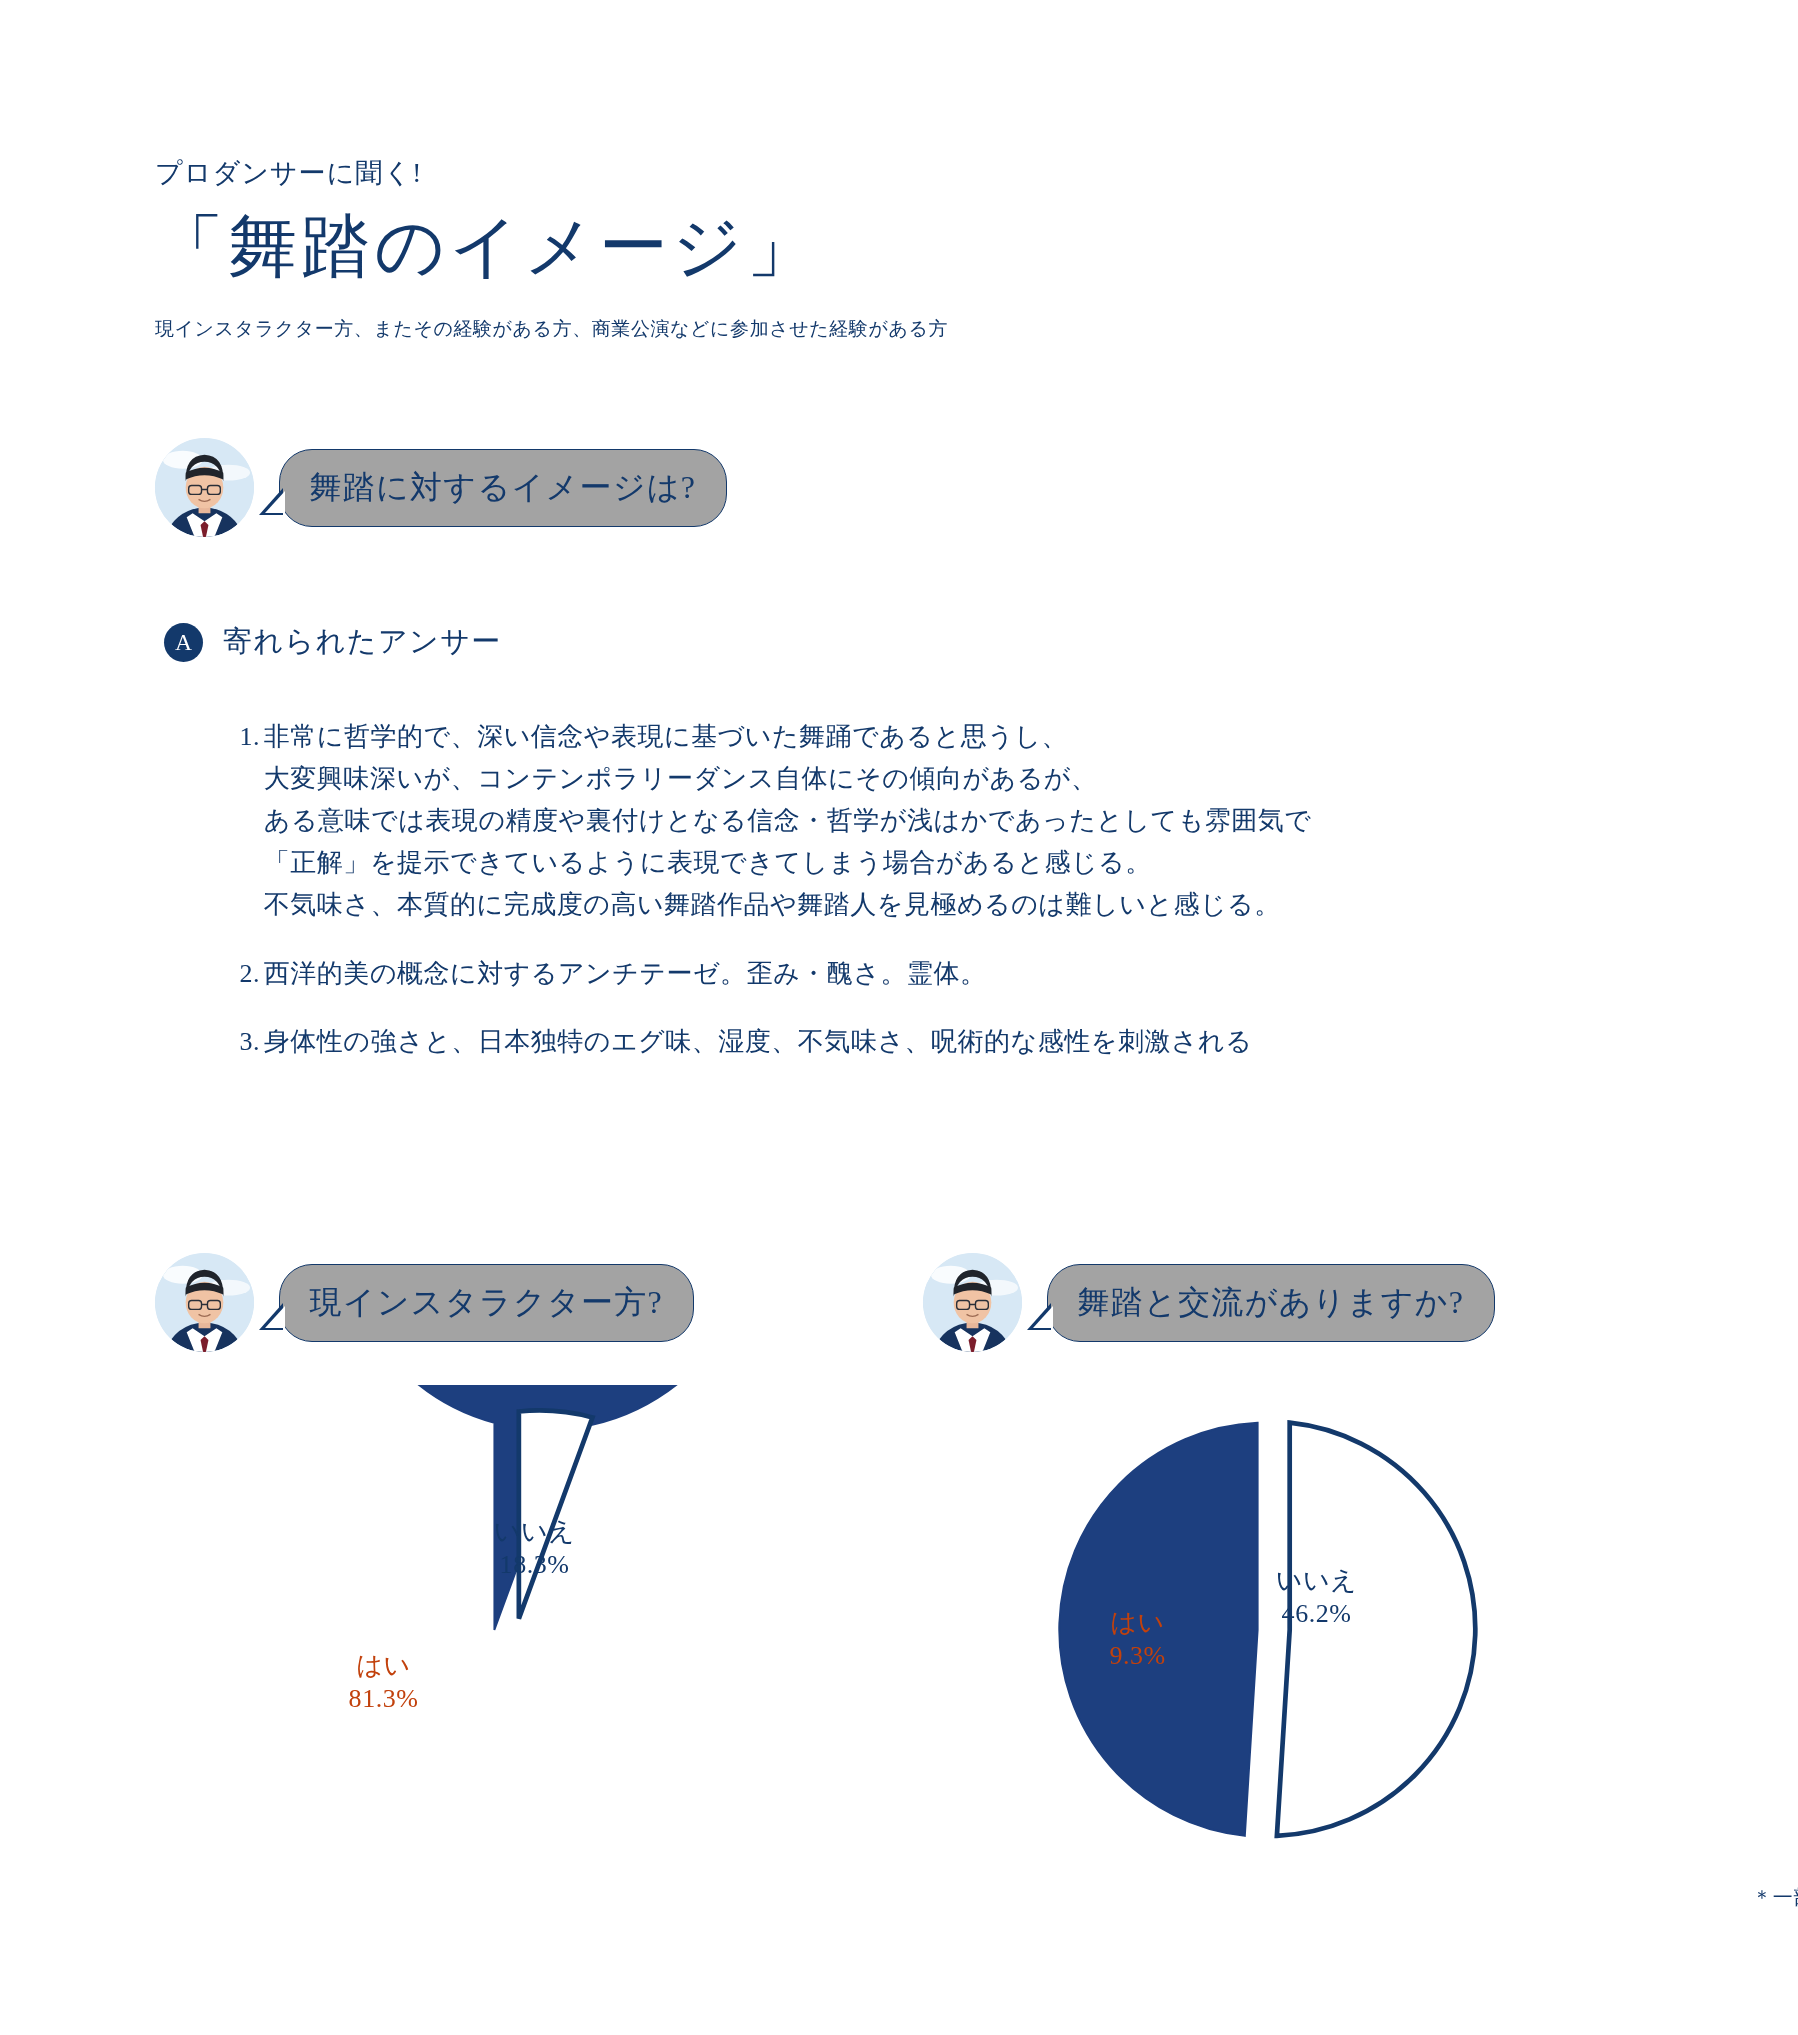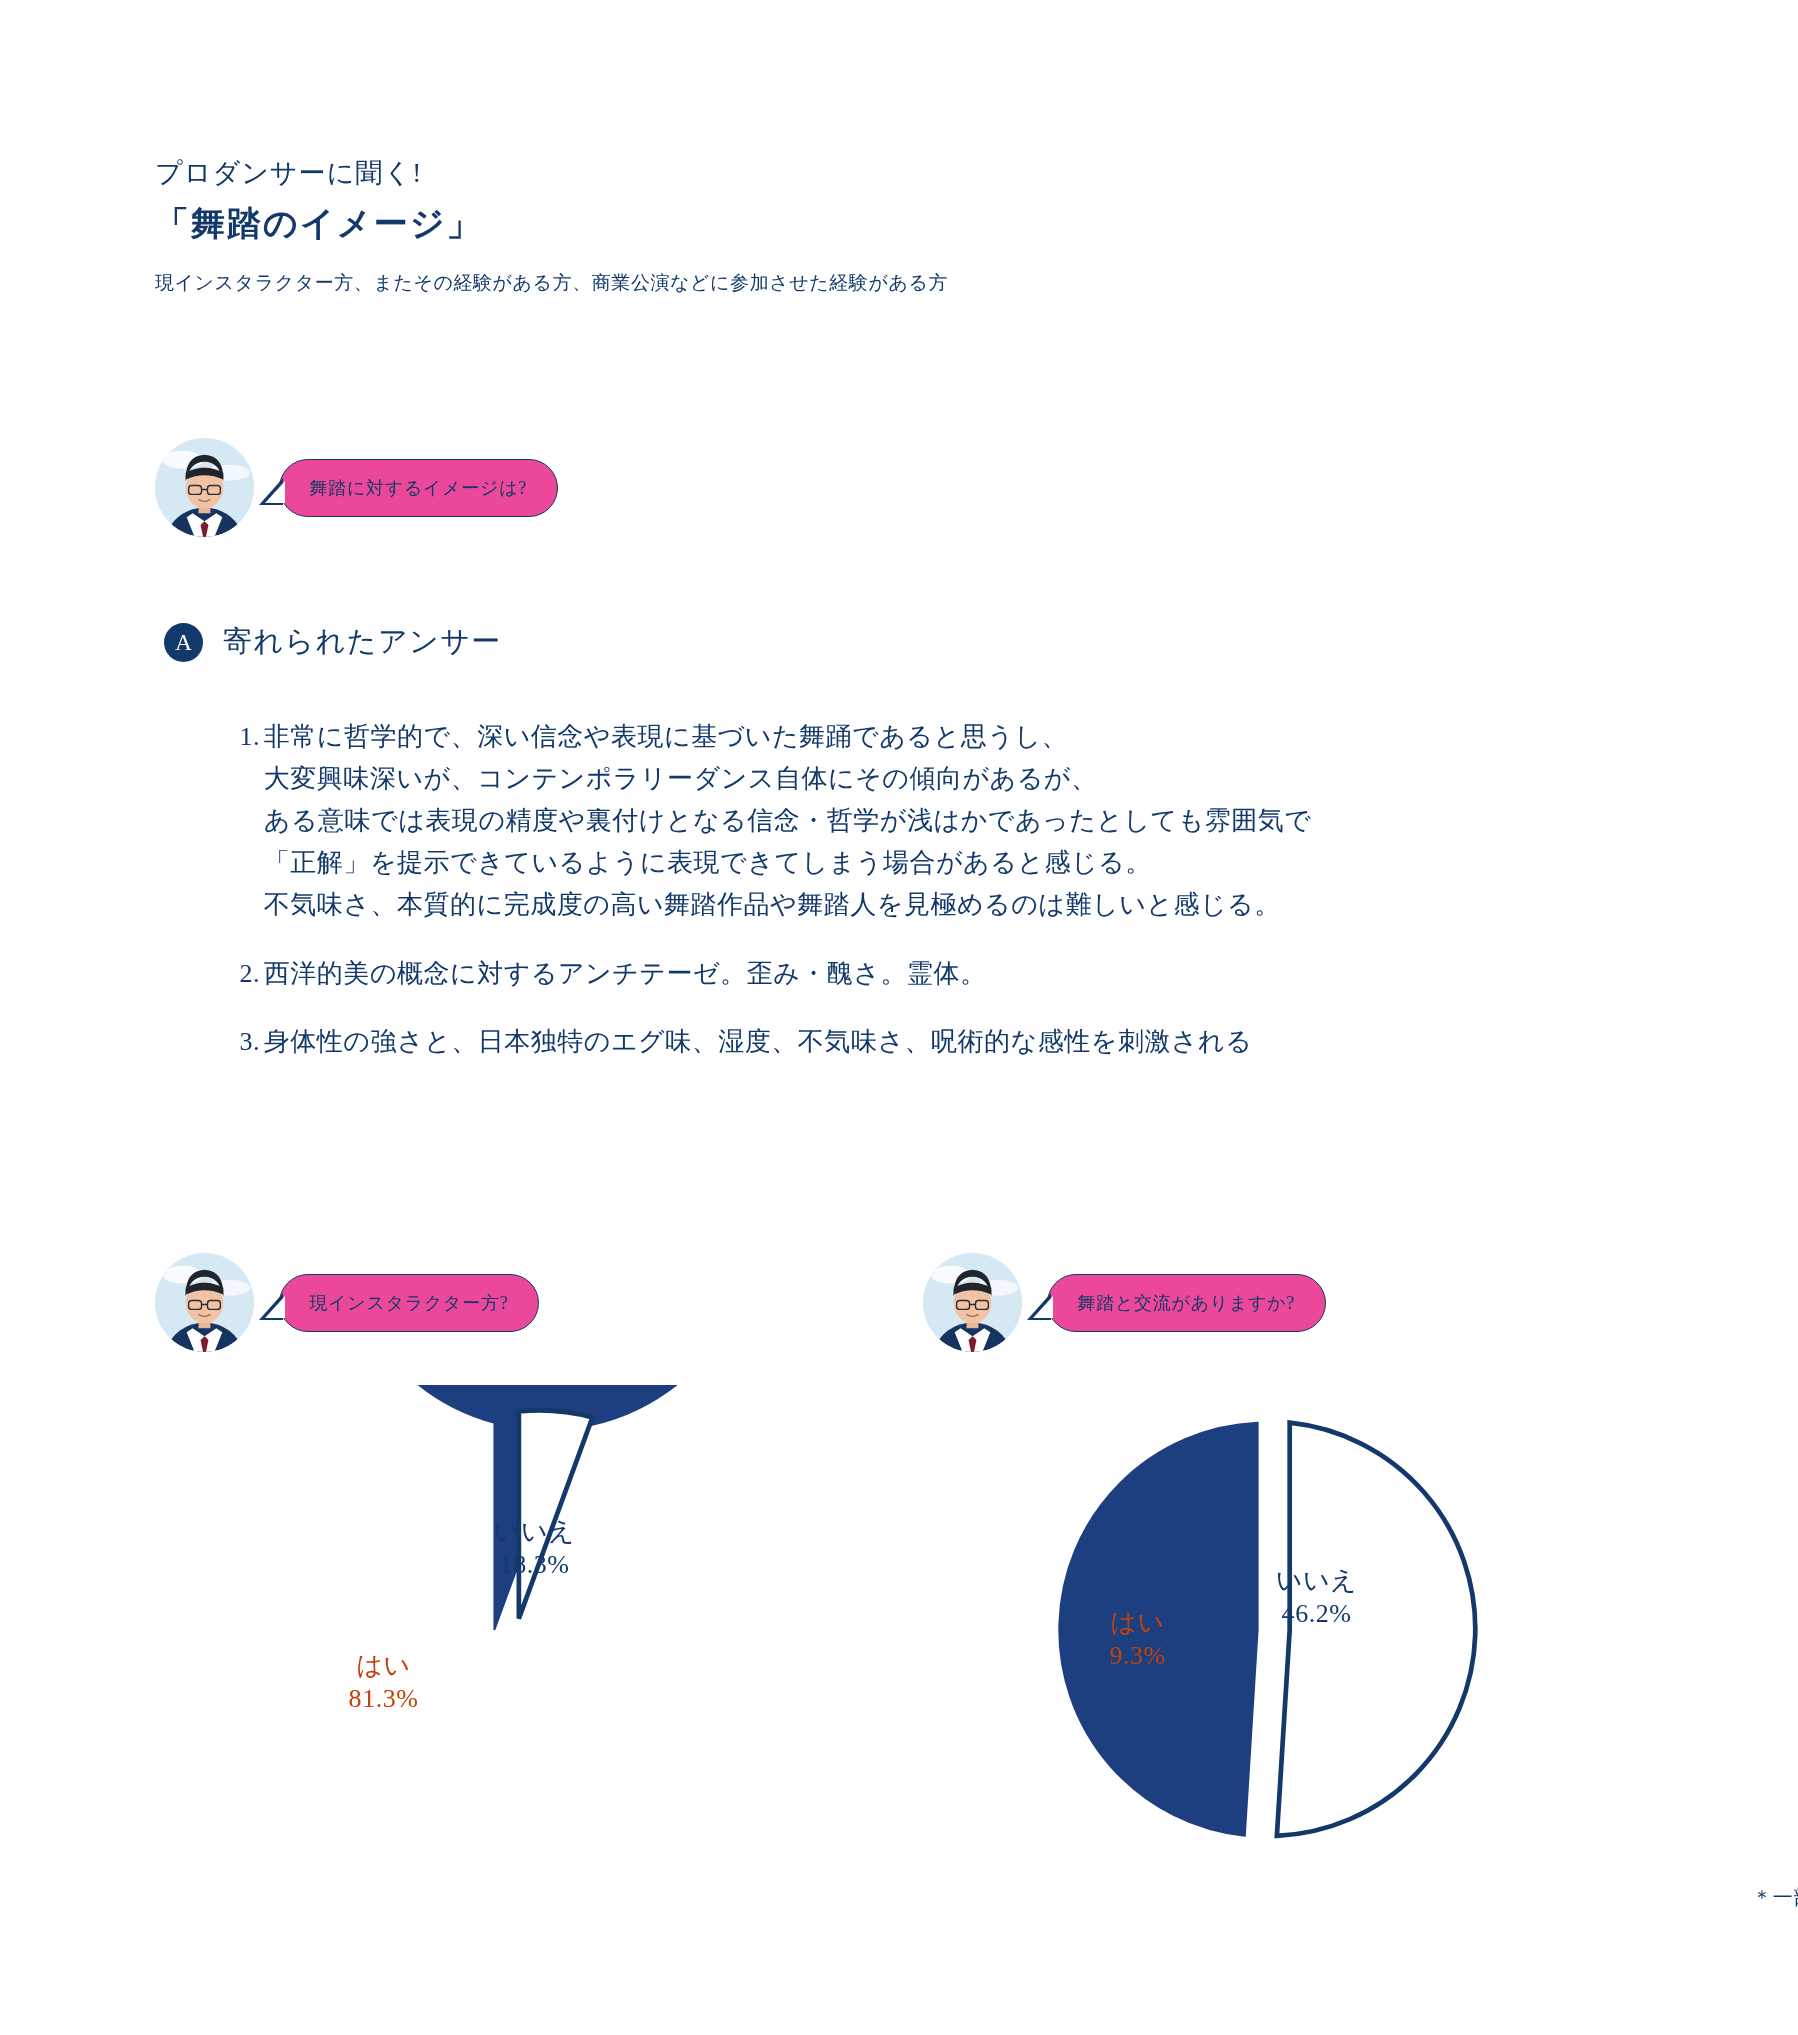--- a/index.html
+++ b/index.html
@@ -30,24 +30,24 @@
     width: 1413px;
   }
   .kicker {
     font-size: 27px;
     letter-spacing: 0.04em;
     color: #13396b;
     margin-bottom: 10.4px;
     font-family: "Liberation Serif", "DejaVu Serif", serif;
   }
   .main-title {
-    font-size: 34px;
+    font-size: 69px;
     letter-spacing: 0.06em;
     color: #13396b;
-    font-weight: 700;
+    font-weight: 400;
     margin-bottom: 18px;
     font-family: "Liberation Serif", "DejaVu Serif", serif;
   }
   .lead {
     font-size: 19px;
     line-height: 1.85;
     letter-spacing: 0.03em;
     color: #13396b;
   }
 
@@ -67,22 +67,22 @@
     background: linear-gradient(180deg, #dbeaf6 0%, #cfe3f2 55%, #e7f1f8 100%);
   }
   .avatar svg { display: block; width: 100%; height: 100%; }
 
   .bubble {
     position: relative;
     margin-left: 24.5px;
     border: 1.9px solid #13396b;
     border-radius: 33px;
     padding: 16px 30px;
-    background: #ec4899;
-    font-size: 18px;
+    background: #a3a3a3;
+    font-size: 32px;
     letter-spacing: 0.04em;
     white-space: nowrap;
     color: #13396b;
   }
   .bubble::before {
     content: "";
     position: absolute;
     left: -21px;
     bottom: 10.4px;
     width: 0; height: 0;

